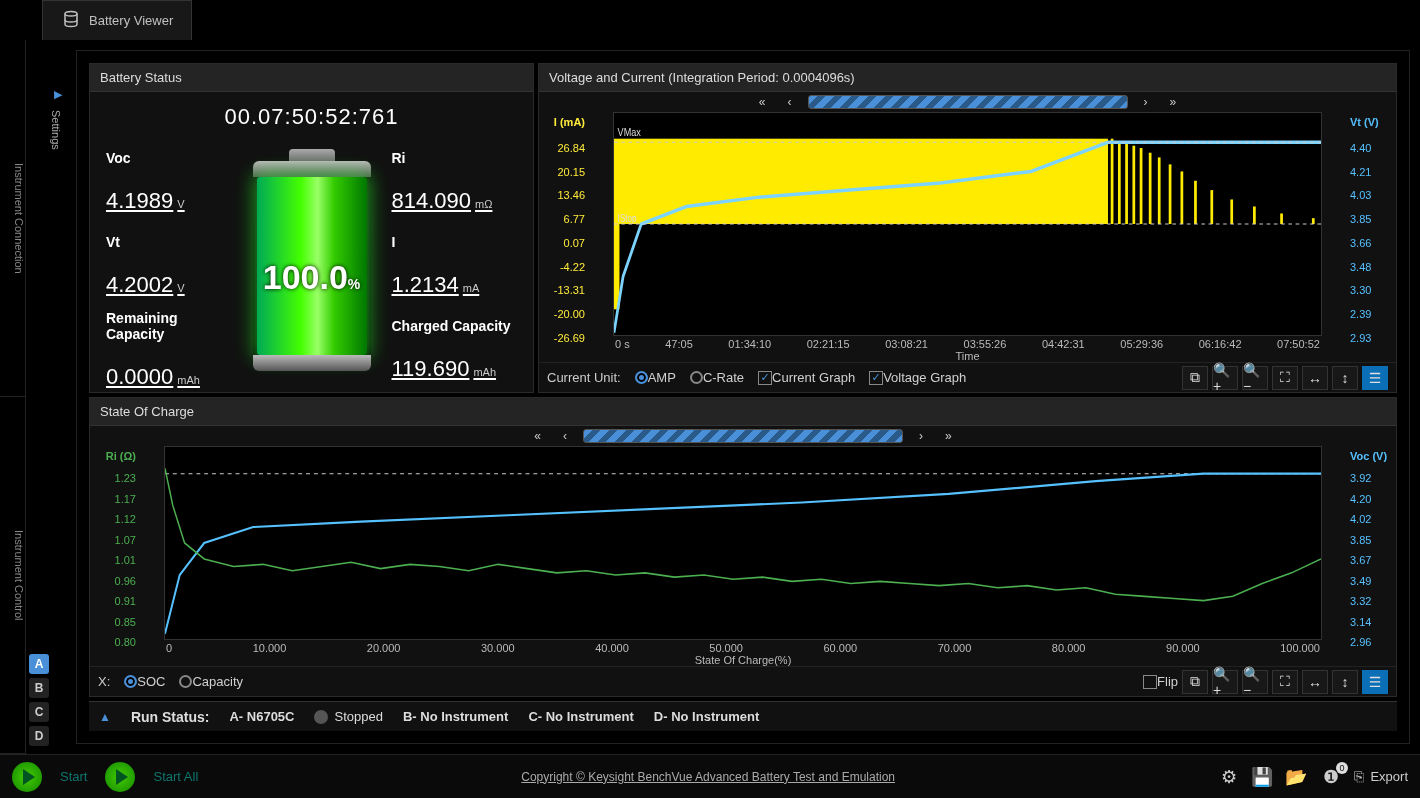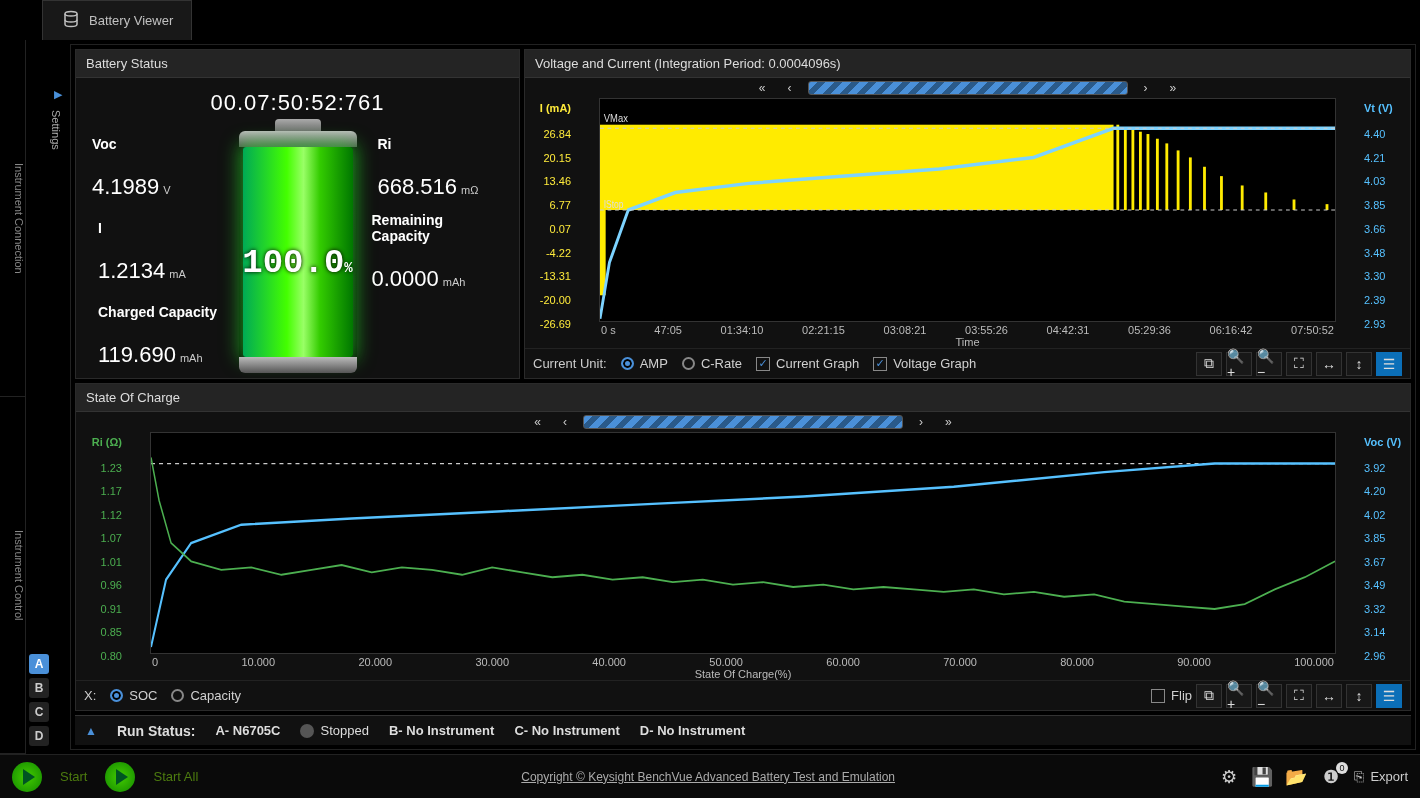--- a/index.html
+++ b/index.html
@@ -15,39 +15,39 @@
 .tab { display: flex; align-items: center; gap: 8px; padding: 0 18px; border: 1px solid #333; border-bottom: none; cursor: pointer; background: #181818; color: #c0c0c0; }
 .tab.active { background: #0b6fb8; color: #fff; border-color: #0b6fb8; }
 .tab-icon svg { width: 20px; height: 18px; fill: currentColor; }
 
 .main { flex: 1; display: flex; min-height: 0; }
 .leftrail { width: 26px; background: #000; border-right: 1px solid #222; display: flex; flex-direction: column; color: #888; font-size: 11px; }
 .leftrail .vtab { flex: 1; writing-mode: vertical-rl; text-align: center; padding: 8px 0; border-bottom: 1px solid #222; cursor: pointer; }
 .slotrail { width: 26px; background: #000; display: flex; flex-direction: column; justify-content: flex-end; gap: 4px; padding-bottom: 8px; align-items: center; }
 .slotbtn { width: 20px; height: 20px; background: #222; color: #ccc; border-radius: 3px; display: flex; align-items: center; justify-content: center; font-weight: bold; font-size: 12px; cursor: pointer; }
 .slotbtn.active { background: #4a90d9; color: #fff; }
-.content { flex: 1; display: flex; flex-direction: column; padding: 4px; gap: 4px; min-width: 0; border: 1px solid #222; margin: 4px; }
+.content { flex: 1; display: flex; flex-direction: column; padding: 12px; gap: 4px; min-width: 0; border: 1px solid #222; margin: 10px; }
 
 .settings-tab { width: 14px; background: #000; position: relative; }
 .settings-tab .lbl { position: absolute; top: 70px; left: -2px; writing-mode: vertical-rl; font-size: 11px; color: #aaa; }
 .settings-tab .arrow { position: absolute; top: 48px; left: 2px; color: #4a90d9; font-size: 11px; }
 
 .toprow { display: flex; gap: 4px; height: 330px; }
 .panel { background: #111; border: 1px solid #2a2a2a; display: flex; flex-direction: column; min-width: 0; }
 .panel-header { background: #242424; padding: 6px 10px; color: #ddd; font-size: 13px; border-bottom: 1px solid #333; }
 .battery-panel { width: 445px; }
 .battery-body { flex: 1; padding: 8px 12px; color: #eee; display: flex; flex-direction: column; }
 .timer { text-align: center; font-size: 22px; color: #fff; margin: 4px 0 10px 0; letter-spacing: 1px; }
 .stat-grid { flex: 1; display: grid; grid-template-columns: 1fr 140px 1fr; grid-template-rows: repeat(3, 1fr); align-items: center; }
 .stat { padding: 2px 4px; }
 .stat .lbl { font-weight: bold; font-size: 14px; color: #fff; }
-.stat .val { font-size: 22px; color: #fff; margin-top: 22px; }
+.stat .val { font-size: 22px; color: #fff; margin-top: 22px; text-decoration: underline; }
 .stat .unit { font-size: 11px; color: #ccc; margin-left: 4px; }
 .batt-wrap { grid-row: 1 / span 3; grid-column: 2; display: flex; align-items: center; justify-content: center; position: relative; }
-.batt-shell { width: 118px; height: 242px; border-radius: 6px; background: linear-gradient(#1a1a1a,#0a0a0a); position: relative; box-shadow: 0 0 8px rgba(0,0,0,.8) inset; font-family: Liberation Mono, monospace; }
+.batt-shell { width: 118px; height: 210px; border-radius: 6px; background: linear-gradient(#1a1a1a,#0a0a0a); position: relative; box-shadow: 0 0 8px rgba(0,0,0,.8) inset; }
 .batt-cap { position: absolute; top: -12px; left: 50%; transform: translateX(-50%); width: 46px; height: 14px; border-radius: 4px 4px 0 0; background: linear-gradient(#aaa,#888,#666); }
 .batt-top, .batt-bot { position: absolute; left: 0; right: 0; height: 16px; background: linear-gradient(#bbb,#888,#555); }
 .batt-top { top: 0; border-radius: 6px 6px 0 0; }
 .batt-bot { bottom: 0; border-radius: 0 0 6px 6px; }
 .batt-fill { position: absolute; left: 4px; right: 4px; bottom: 16px; top: 16px; border-radius: 3px; background: linear-gradient(90deg,#0a5,#4f0 40%,#9f6 55%,#3c0 70%,#070); box-shadow: 0 0 18px 4px rgba(40,255,40,.5); }
 .batt-pct { position: absolute; top: 50%; left: 50%; transform: translate(-50%,-20%); font-size: 34px; font-weight: bold; color: #fff; text-shadow: 0 0 4px #000; }
 .batt-pct .pct-sign { font-size: 14px; }
 .right-col { text-align: left; padding-left: 10px; }
 
 .vc-panel { flex: 1; }
@@ -61,21 +61,21 @@
 .yaxis .title { font-weight: bold; margin-bottom: 2px; }
 .yaxis.left .title, .yaxis.left div { color: #ffeb3b; }
 .yaxis.right .title, .yaxis.right div { color: #56c1ff; }
 .yaxis.right { text-align: left; padding: 4px 0 18px 4px; }
 .plot { flex: 1; display: flex; flex-direction: column; min-width: 0; }
 .plot svg { flex: 1; width: 100%; background: #000; border: 1px solid #333; }
 .xaxis { display: flex; justify-content: space-between; font-size: 11px; color: #bbb; padding: 2px 2px 0 2px; }
 .xaxis-title { text-align: center; font-size: 11px; color: #bbb; }
 .chart-toolbar { height: 30px; display: flex; align-items: center; padding: 0 8px; gap: 14px; border-top: 1px solid #222; }
 .chart-toolbar .lbl { color: #ccc; }
-.radio, .check { display: inline-flex; align-items: center; gap: 6px; cursor: pointer; }
+.radio, .check { display: inline-flex; align-items: center; gap: 0; cursor: pointer; }
 .radio .dot { width: 13px; height: 13px; border-radius: 50%; border: 2px solid #888; display: inline-block; }
 .radio.sel .dot { background: #4a90d9; border-color: #4a90d9; box-shadow: 0 0 0 2px #000 inset; }
 .check .box { width: 14px; height: 14px; border: 1px solid #888; display: inline-flex; align-items: center; justify-content: center; font-size: 11px; color: #4a90d9; }
 .check.sel .box::after { content: "✓"; }
 .tool-icons { margin-left: auto; display: flex; gap: 4px; }
 .tool-icons .ticon { width: 26px; height: 24px; border: 1px solid #333; background: #181818; display: flex; align-items: center; justify-content: center; color: #ddd; cursor: pointer; font-size: 14px; }
 .tool-icons .ticon.active { background: #0b6fb8; border-color: #0b6fb8; }
 
 .soc-panel { flex: 1; }
 .soc-panel .yaxis.left .title, .soc-panel .yaxis.left div { color: #4caf50; }
@@ -83,21 +83,21 @@
 
 .runbar { height: 30px; background: #111; border-top: 1px solid #333; display: flex; align-items: center; padding: 0 10px; gap: 20px; color: #ddd; font-size: 13px; }
 .runbar .caret { color: #4a90d9; font-size: 12px; }
 .runbar .rtitle { font-weight: bold; font-size: 14px; }
 .runbar .slot { font-weight: bold; }
 .status-dot { width: 14px; height: 14px; border-radius: 50%; background: #555; display: inline-block; vertical-align: middle; margin-right: 6px; }
 
 .bottombar { height: 44px; background: #0a0a0a; display: flex; align-items: center; padding: 0 12px; gap: 18px; border-top: 1px solid #222; }
 .playbtn { width: 30px; height: 30px; border-radius: 50%; background: radial-gradient(#4c0,#180); display: flex; align-items: center; justify-content: center; cursor: pointer; }
 .playbtn::after { content: ""; border-left: 12px solid #052; border-top: 8px solid transparent; border-bottom: 8px solid transparent; margin-left: 3px; }
-.bottombar .blabel { color: #4d7c0f; }
+.bottombar .blabel { color: #0f766e; }
 .bottombar .copyright { flex: 1; text-align: center; color: #aaa; font-size: 12px; text-decoration: underline; }
 .bottom-icons { display: flex; gap: 12px; align-items: center; }
 .bottom-icons .bicon { width: 22px; height: 22px; color: #ccc; cursor: pointer; display: flex; align-items: center; justify-content: center; font-size: 18px; position: relative; }
 .bottom-icons .badge { position: absolute; top: -4px; right: -6px; background: #ddd; color: #111; border-radius: 50%; width: 12px; height: 12px; font-size: 9px; display: flex; align-items: center; justify-content: center; }
 .export { display: flex; align-items: center; gap: 6px; color: #ccc; cursor: pointer; }
 </style>
 </head>
 <body>
 
 <div class="tabstrip">
@@ -146,21 +146,25 @@
               <div class="batt-shell">
                 <div class="batt-cap"></div>
                   <div class="batt-top"></div>
                   <div class="batt-fill"></div>
                   <div class="batt-bot"></div>
                 <div class="batt-pct"><span>100.0</span><span class="pct-sign">%</span></div>
               </div>
             </div>
             <div class="stat right-col">
                 <div class="lbl">Ri</div>
-                <div class="val"><span>668.516</span><span class="unit">mΩ</span></div>
+                <div class="val"><span>814.090</span><span class="unit">mΩ</span></div>
+              </div>
+            <div class="stat">
+                <div class="lbl">Vt</div>
+                <div class="val"><span>4.2002</span><span class="unit">V</span></div>
               </div>
             <div class="stat right-col">
                 <div class="lbl">I</div>
                 <div class="val"><span>1.2134</span><span class="unit">mA</span></div>
               </div>
             <div class="stat">
                 <div class="lbl">Remaining Capacity</div>
                 <div class="val"><span>0.0000</span><span class="unit">mAh</span></div>
               </div>
             <div class="stat right-col">

